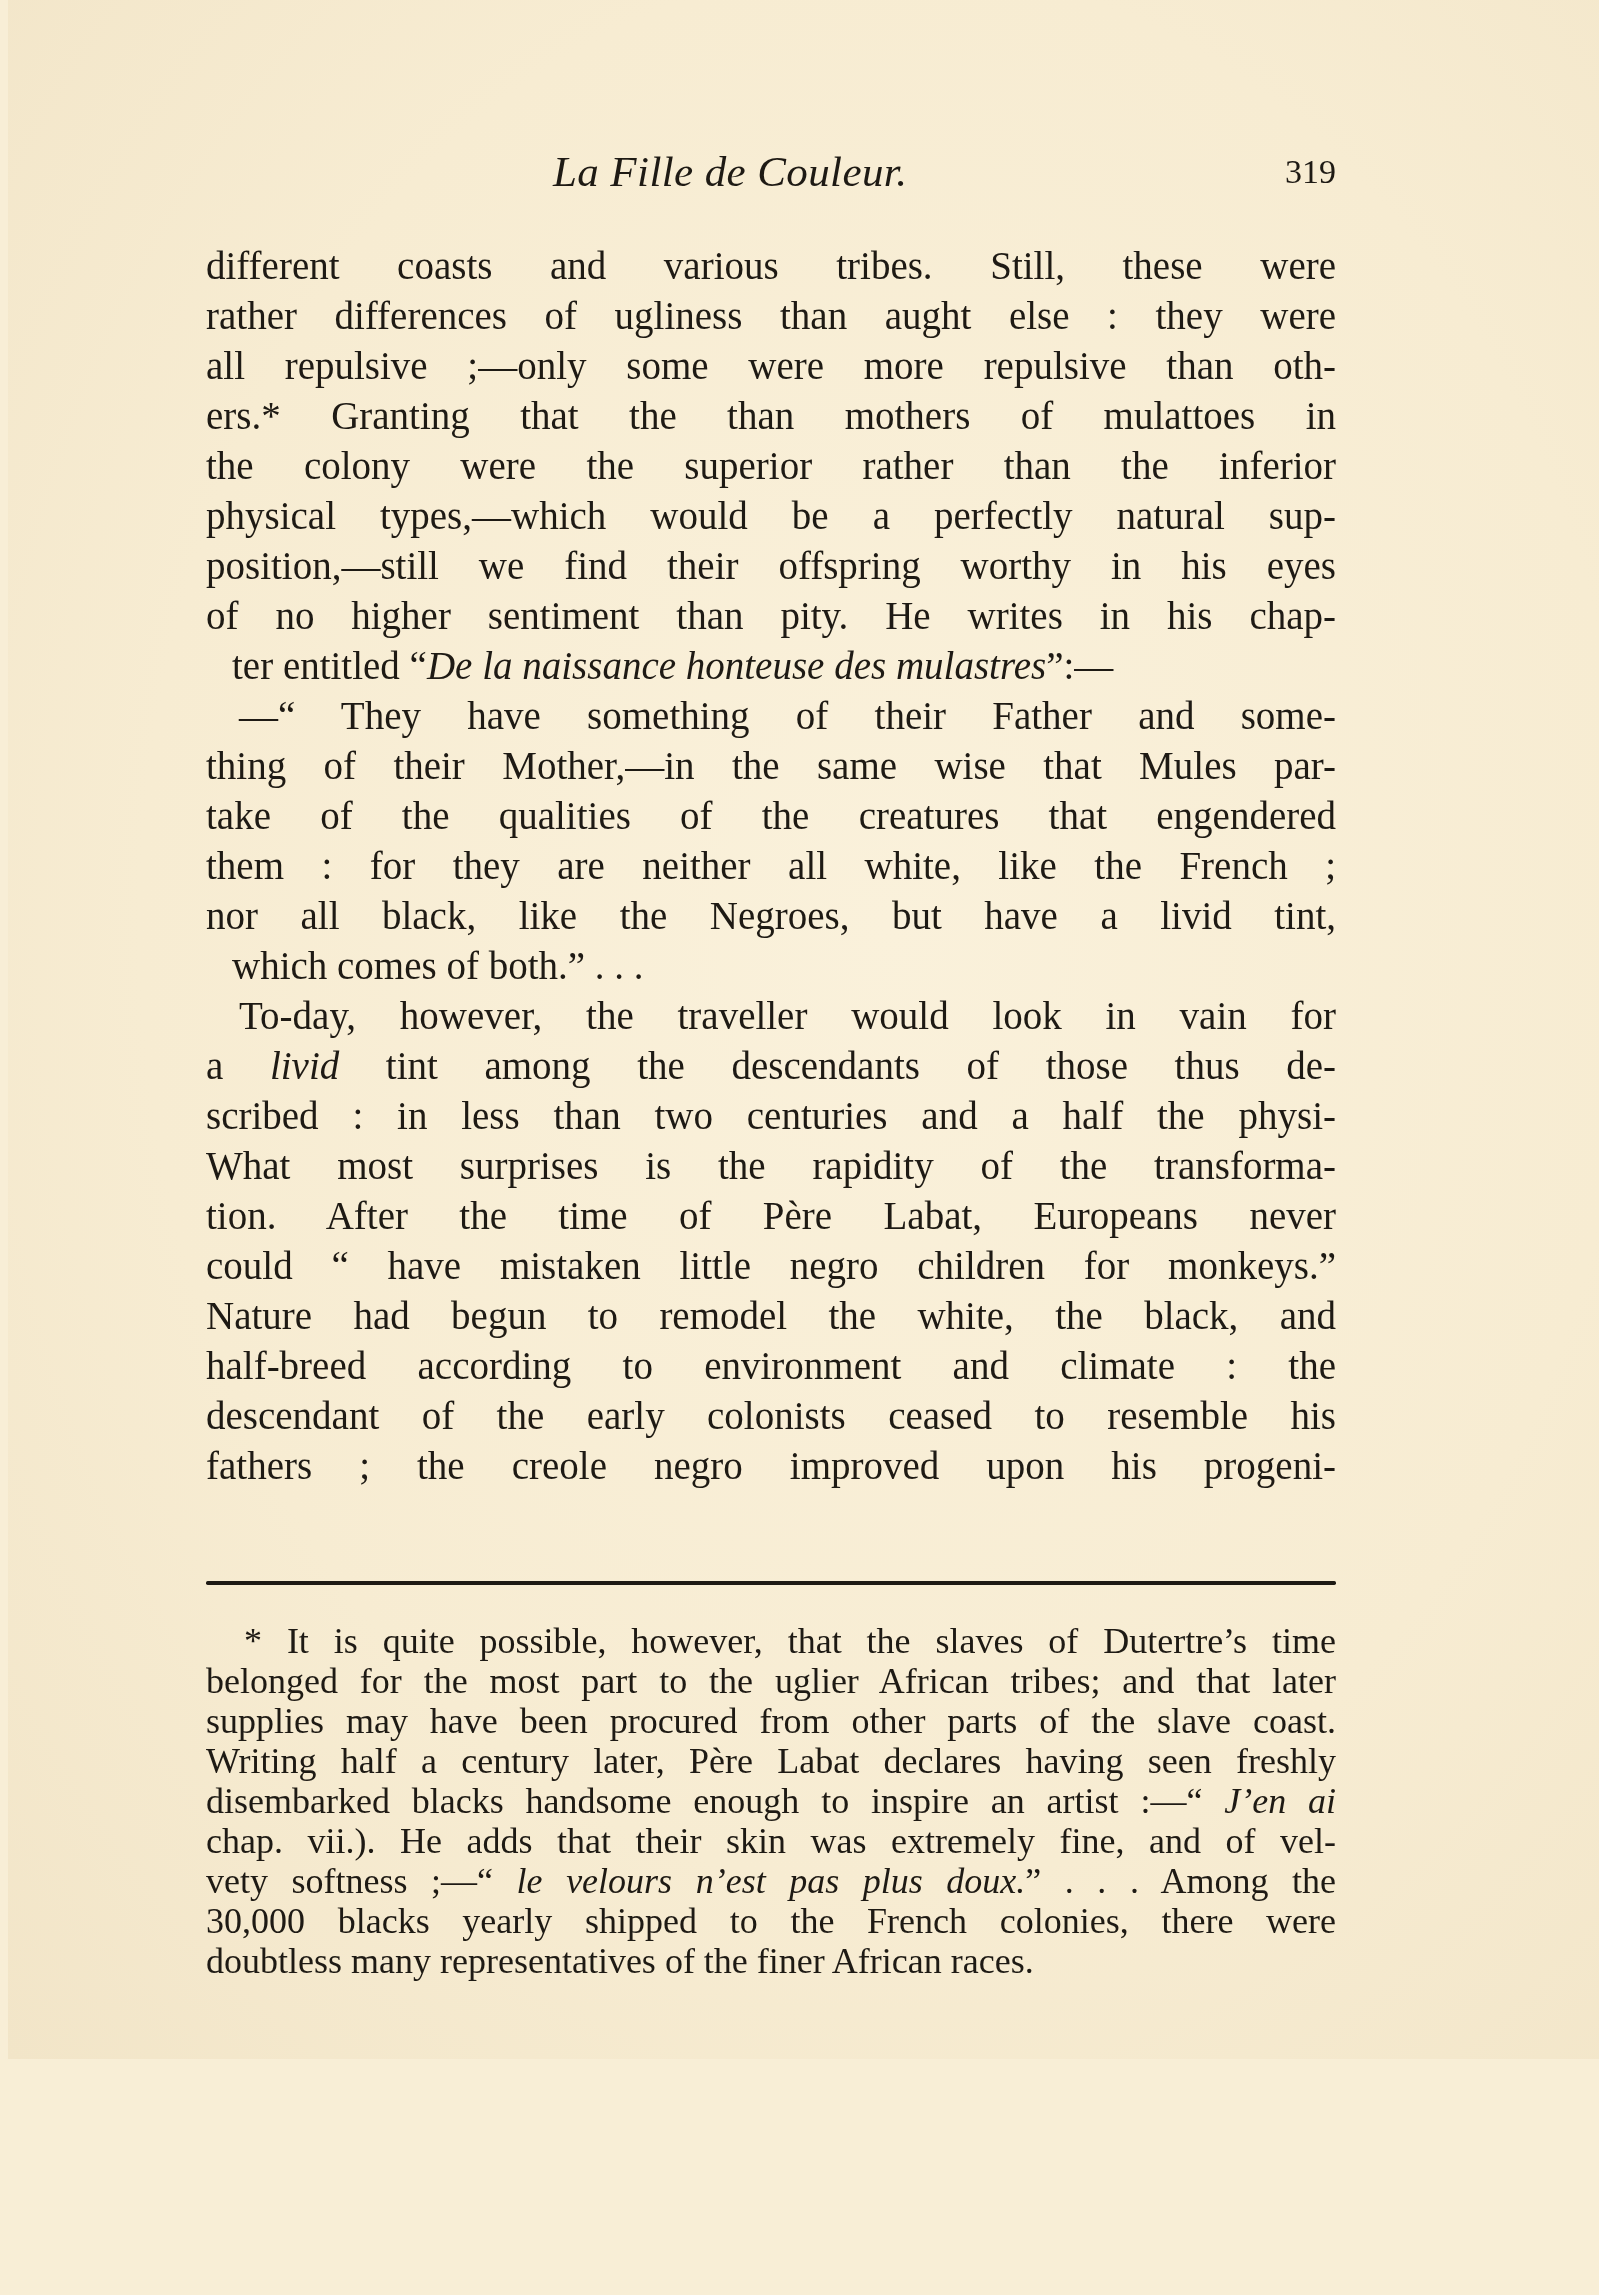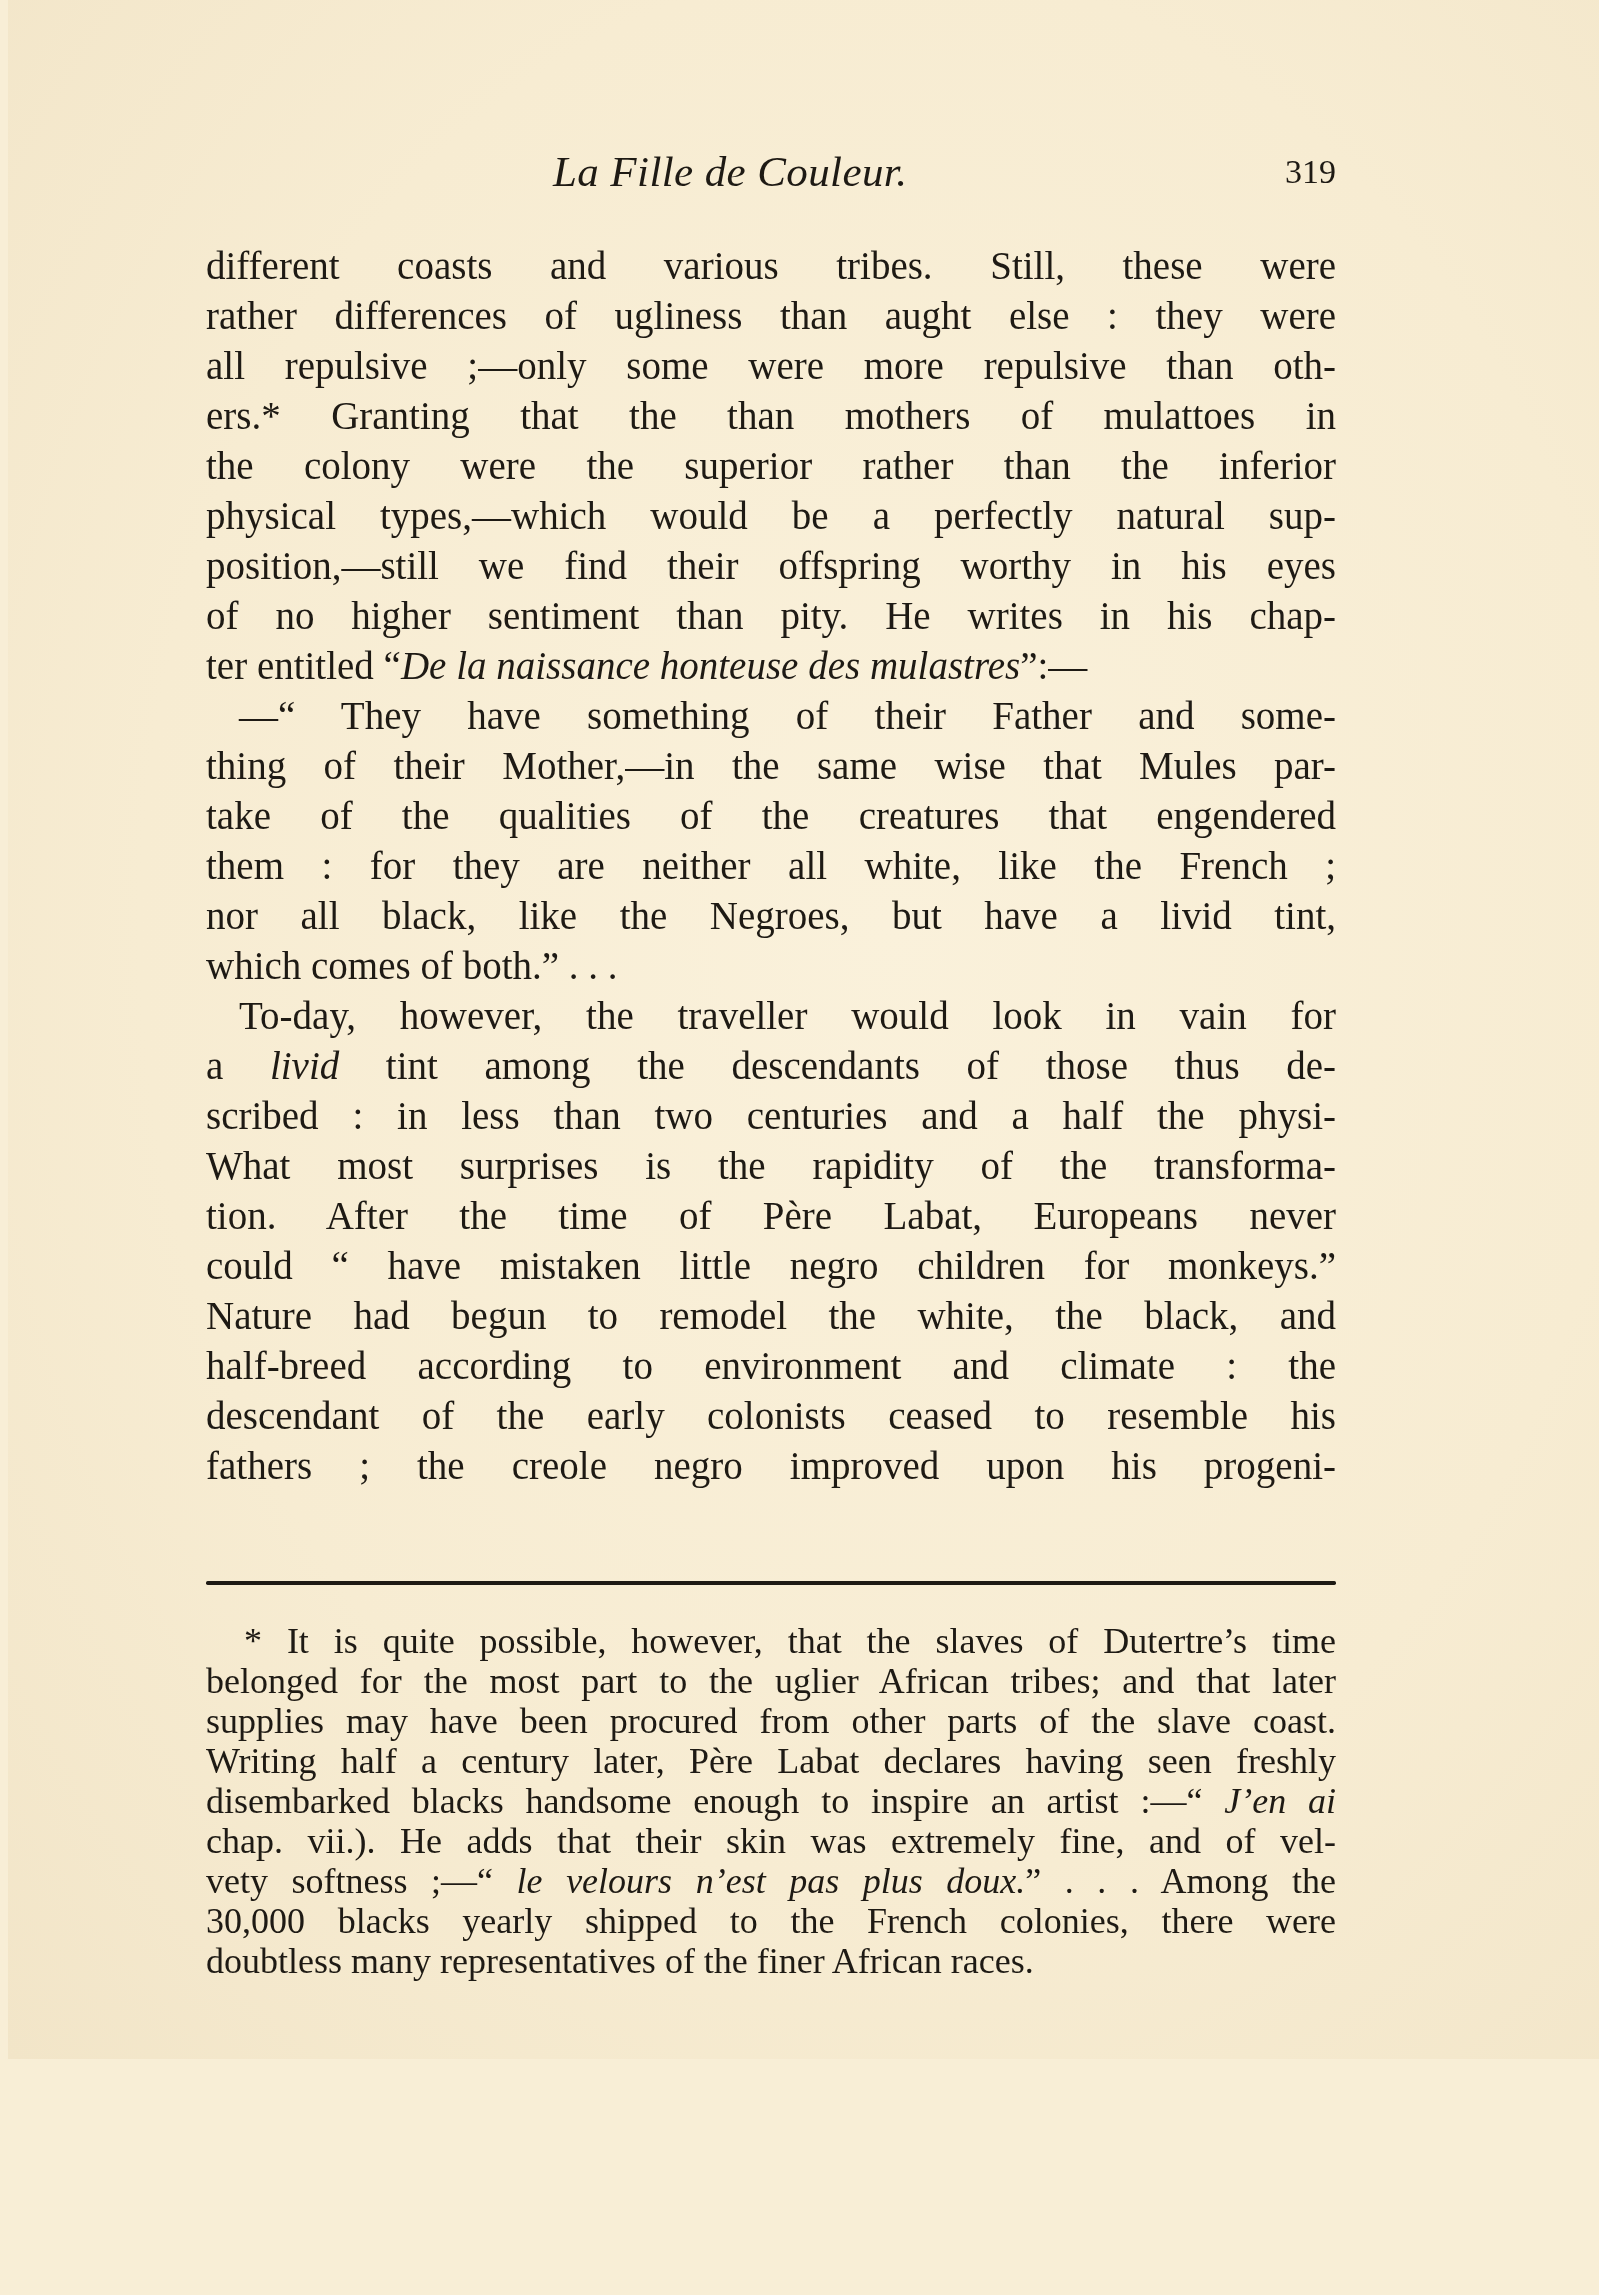--- a/index.html
+++ b/index.html
@@ -54,20 +54,21 @@
     display: block;
     font-size: 39px;
     line-height: 50px;
     height: 50px;
     white-space: nowrap;
     text-align: justify;
     text-align-last: justify;
   }
   .line.last {
     text-align-last: left;
+    margin-left: 26px;
   }
   .line.indent {
     padding-left: 33px;
   }
   .it { font-style: italic; }
   .rule {
     position: absolute;
     top: 1581px;
     left: 198px;
     width: 1130px;

